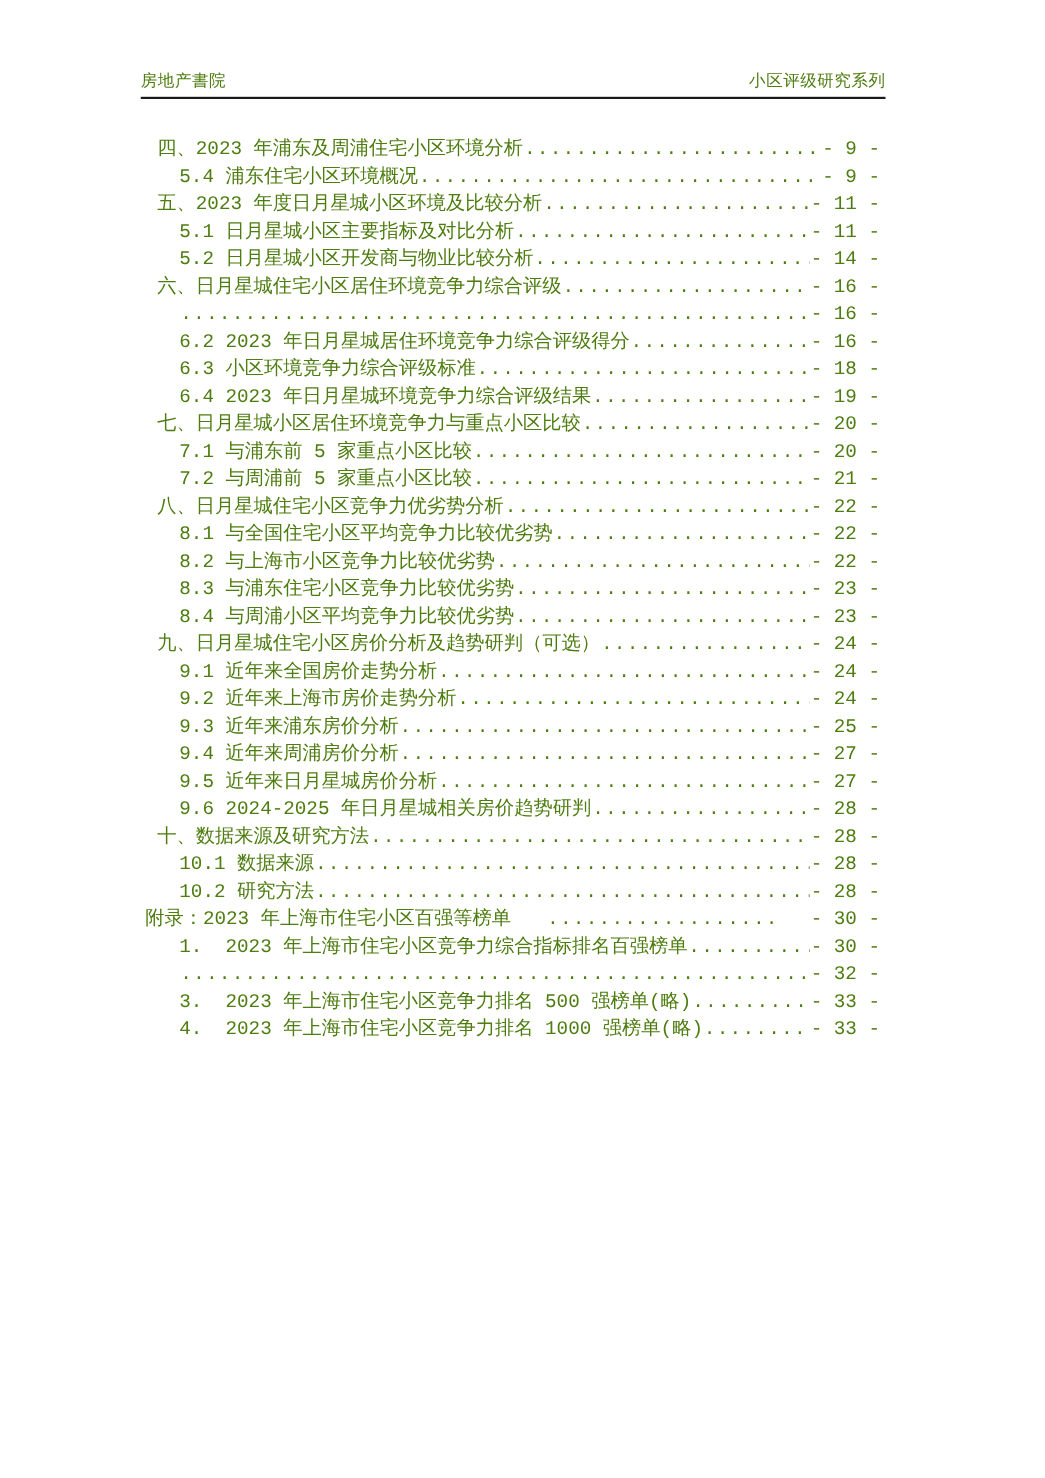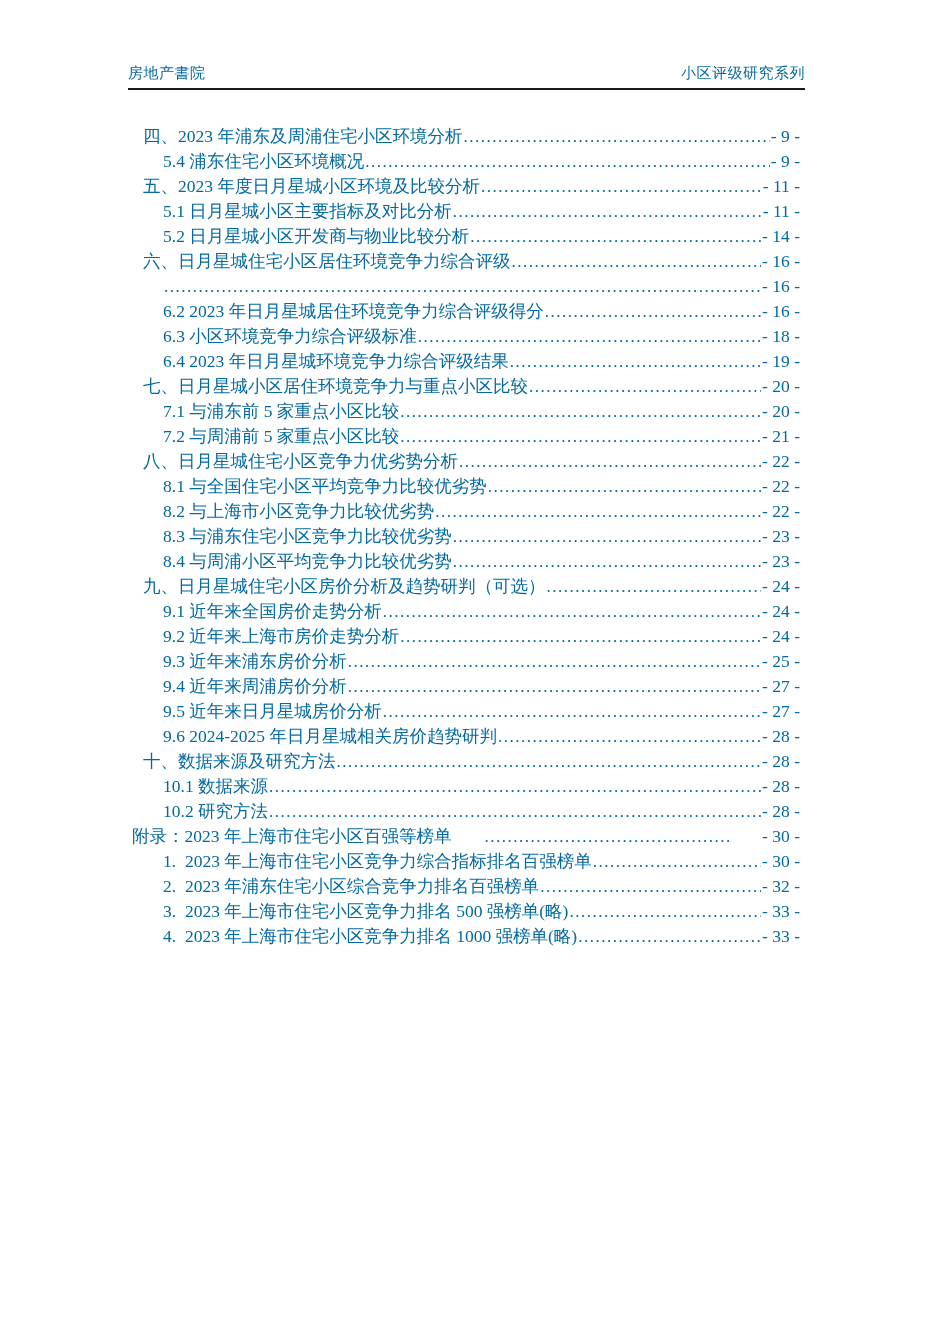--- a/index.html
+++ b/index.html
@@ -5,22 +5,22 @@
   html, body {
     margin: 0;
     padding: 0;
     background: #ffffff;
   }
   .page {
     position: relative;
     width: 950px;
     height: 1112px;
     background: #ffffff;
-    color: #0369a1;
-    font-family: Liberation Serif, serif;
+    color: #4d7c0f;
+    font-family: Liberation Mono, monospace;
     overflow: hidden;
   }
   
   .hdr {
     position: absolute;
     left: 128px;
     right: 145px;
     top: 64px;
     display: flex;
     justify-content: space-between;
@@ -231,21 +231,20 @@
       <span class="toc-text">附录：2023 年上海市住宅小区百强等榜单</span>
       <span class="leader"></span>
       <span class="toc-page">- 30 -</span>
     </div>
       <div class="toc-row lvl-2">
       <span class="toc-text">1.  2023 年上海市住宅小区竞争力综合指标排名百强榜单</span>
       <span class="leader"></span>
       <span class="toc-page">- 30 -</span>
     </div>
       <div class="toc-row lvl-2">
-      <span class="toc-text">2.  2023 年浦东住宅小区综合竞争力排名百强榜单</span>
       <span class="leader"></span>
       <span class="toc-page">- 32 -</span>
     </div>
       <div class="toc-row lvl-2">
       <span class="toc-text">3.  2023 年上海市住宅小区竞争力排名 500 强榜单(略)</span>
       <span class="leader"></span>
       <span class="toc-page">- 33 -</span>
     </div>
       <div class="toc-row lvl-2">
       <span class="toc-text">4.  2023 年上海市住宅小区竞争力排名 1000 强榜单(略)</span>

